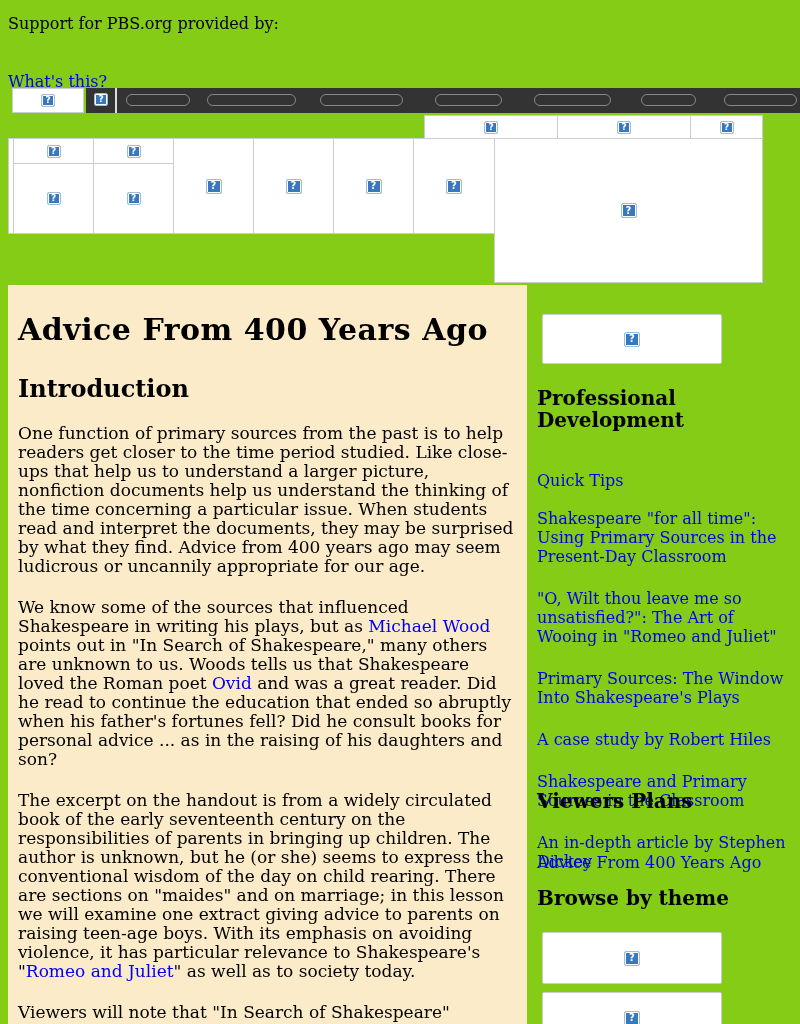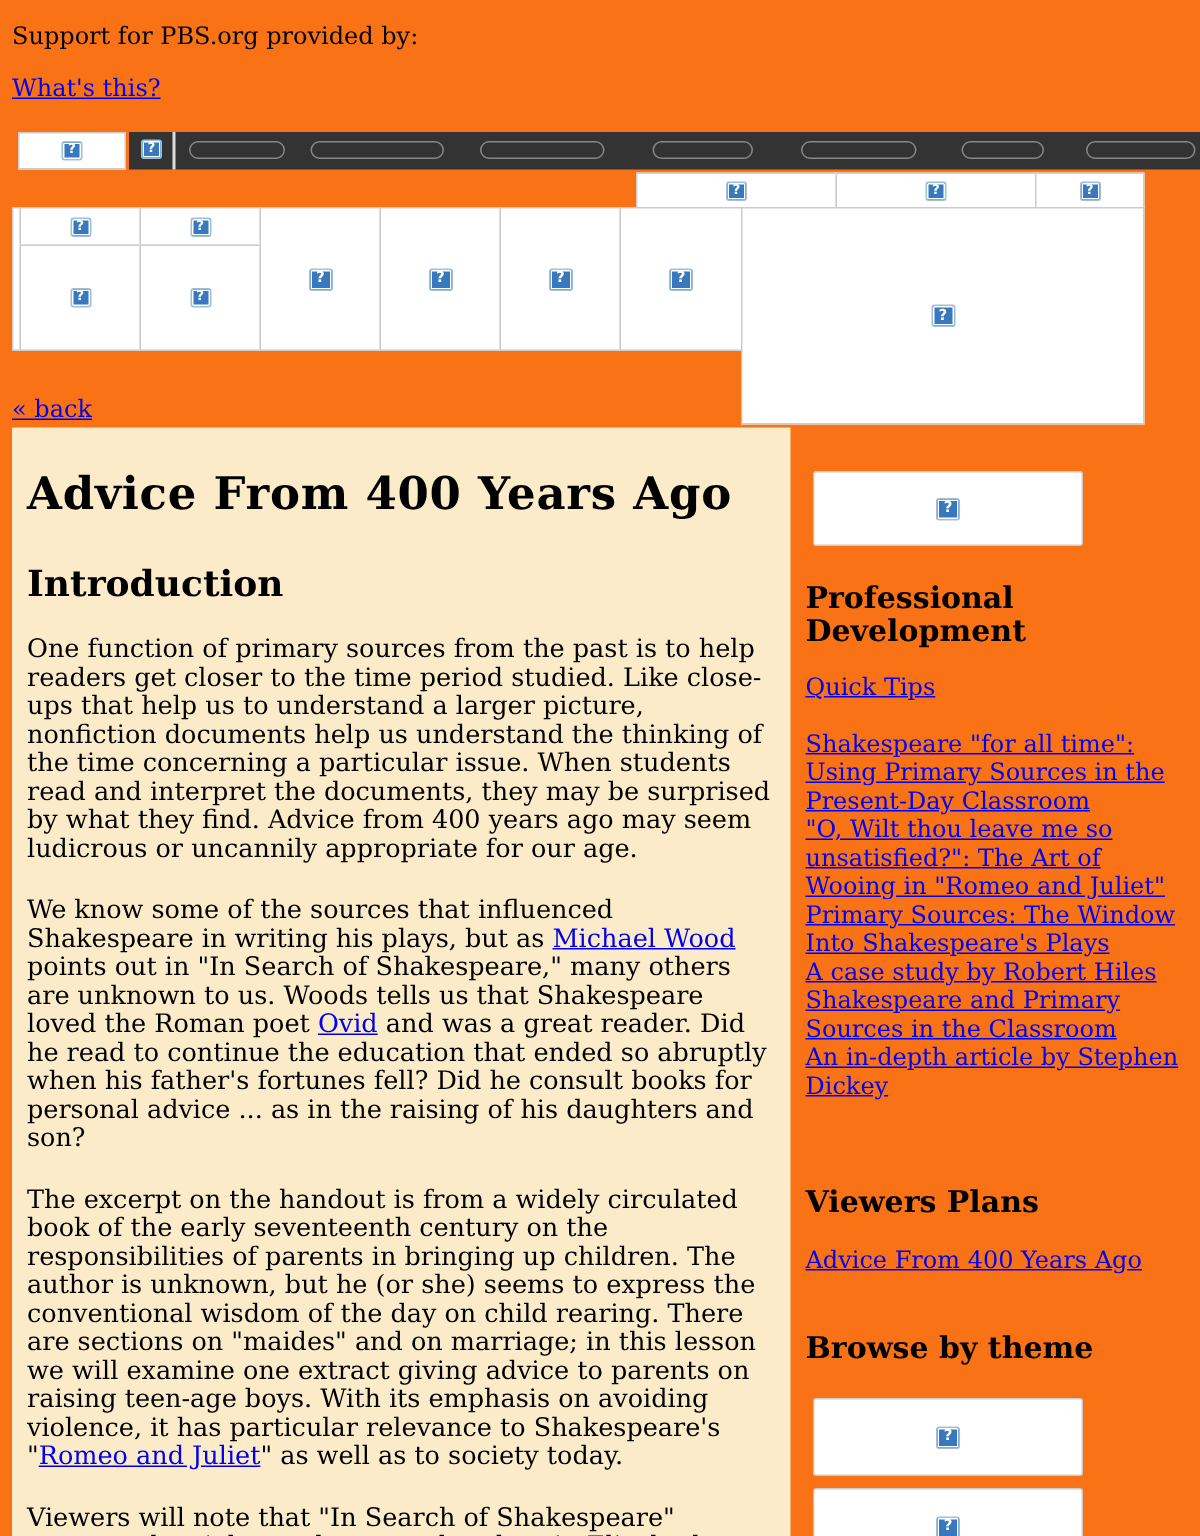--- a/index.html
+++ b/index.html
@@ -1,24 +1,24 @@
 <!DOCTYPE html>
 <html><head>
 <meta charset="utf-8">
 <style>
   * { box-sizing: border-box; }
   html, body { margin: 0; padding: 0; background: #ffffff; }
   .page {
     position: relative; width: 800px; height: 1024px;
-    overflow: hidden; background: #f97316;
+    overflow: hidden; background: #84cc16;
     font-family: "DejaVu Serif", "Liberation Serif", serif;
     color: #000000; font-size: 16px;
   }
   .abs { position: absolute; }
-  a, .link { color: #0000EE; text-decoration: underline; cursor: pointer; }
+  a, .link { color: #0000EE; cursor: pointer; margin-top: 23px; }
 
   
   .bimg {
     display: inline-flex; align-items: center; justify-content: center;
     width: 16px; height: 15px; background: #3879BD; color: #ffffff;
     border: 1px solid #9DBFDE; box-shadow: inset 0 0 0 1px #ffffff;
     border-radius: 2px; font-family: "DejaVu Sans", sans-serif;
     font-size: 10px; font-weight: bold; line-height: 1; flex: 0 0 auto;
   }
   .bimg.sm { width: 14px; height: 13px; font-size: 9px; }

